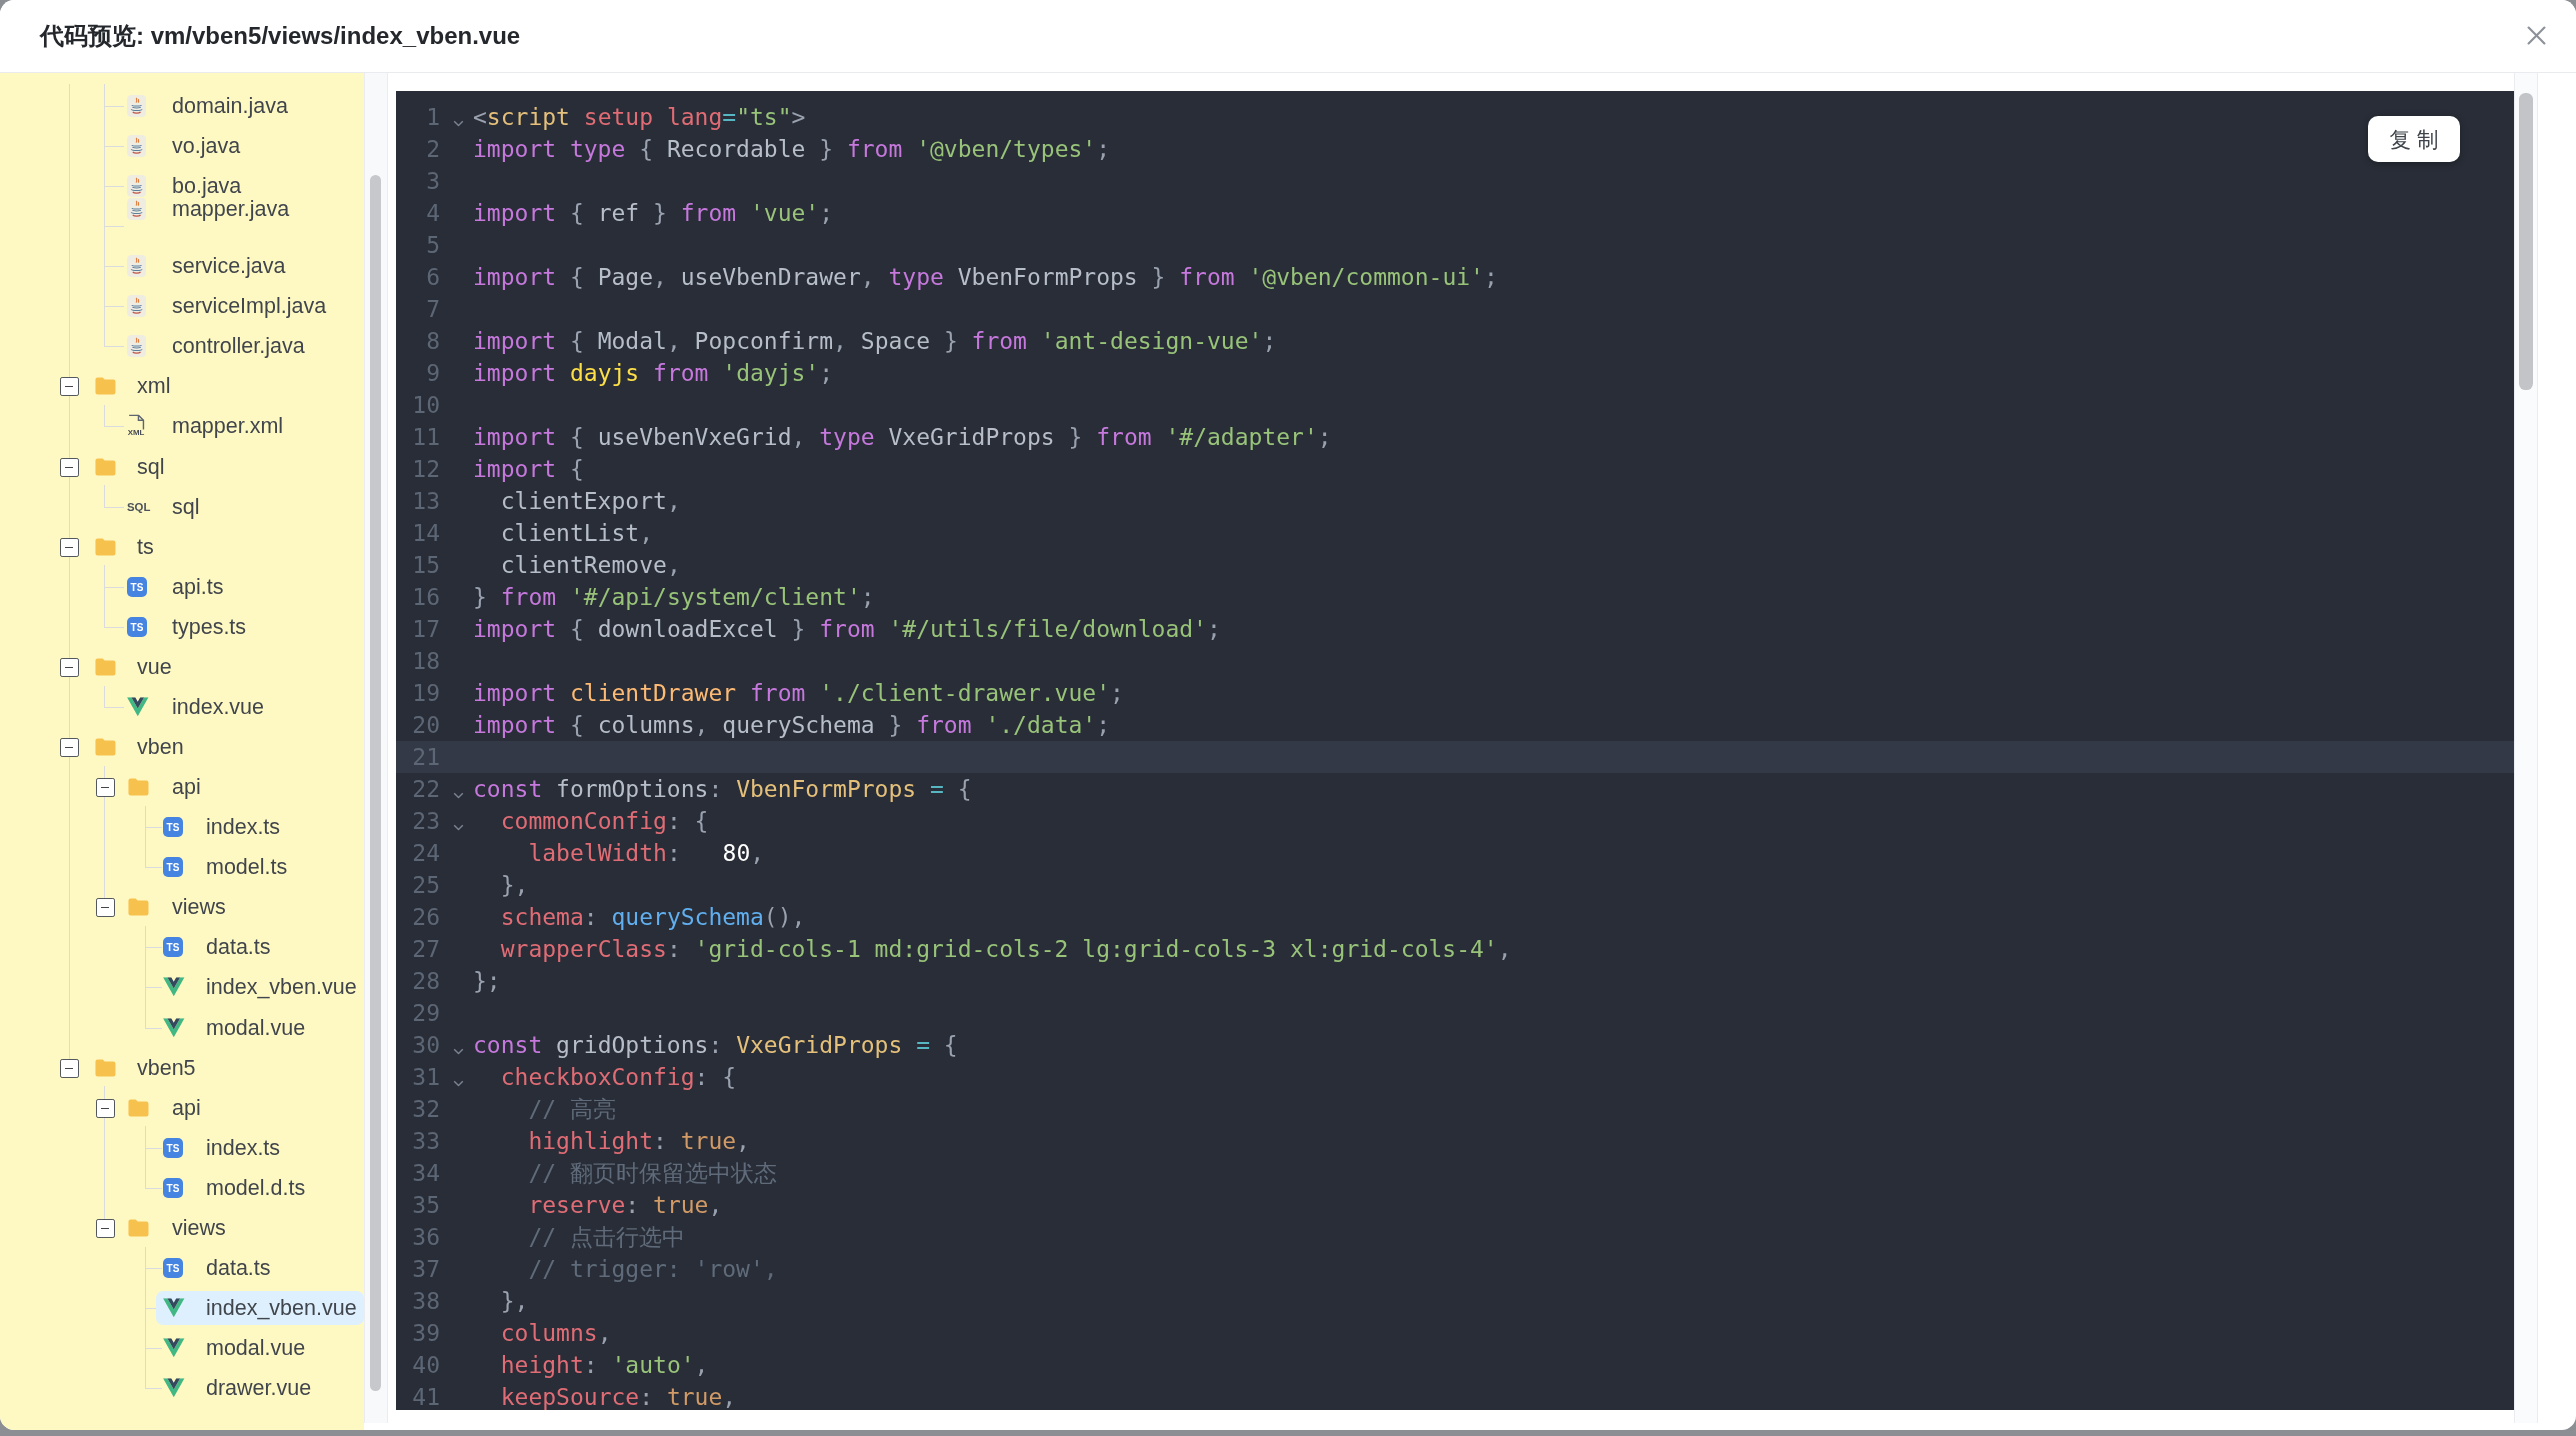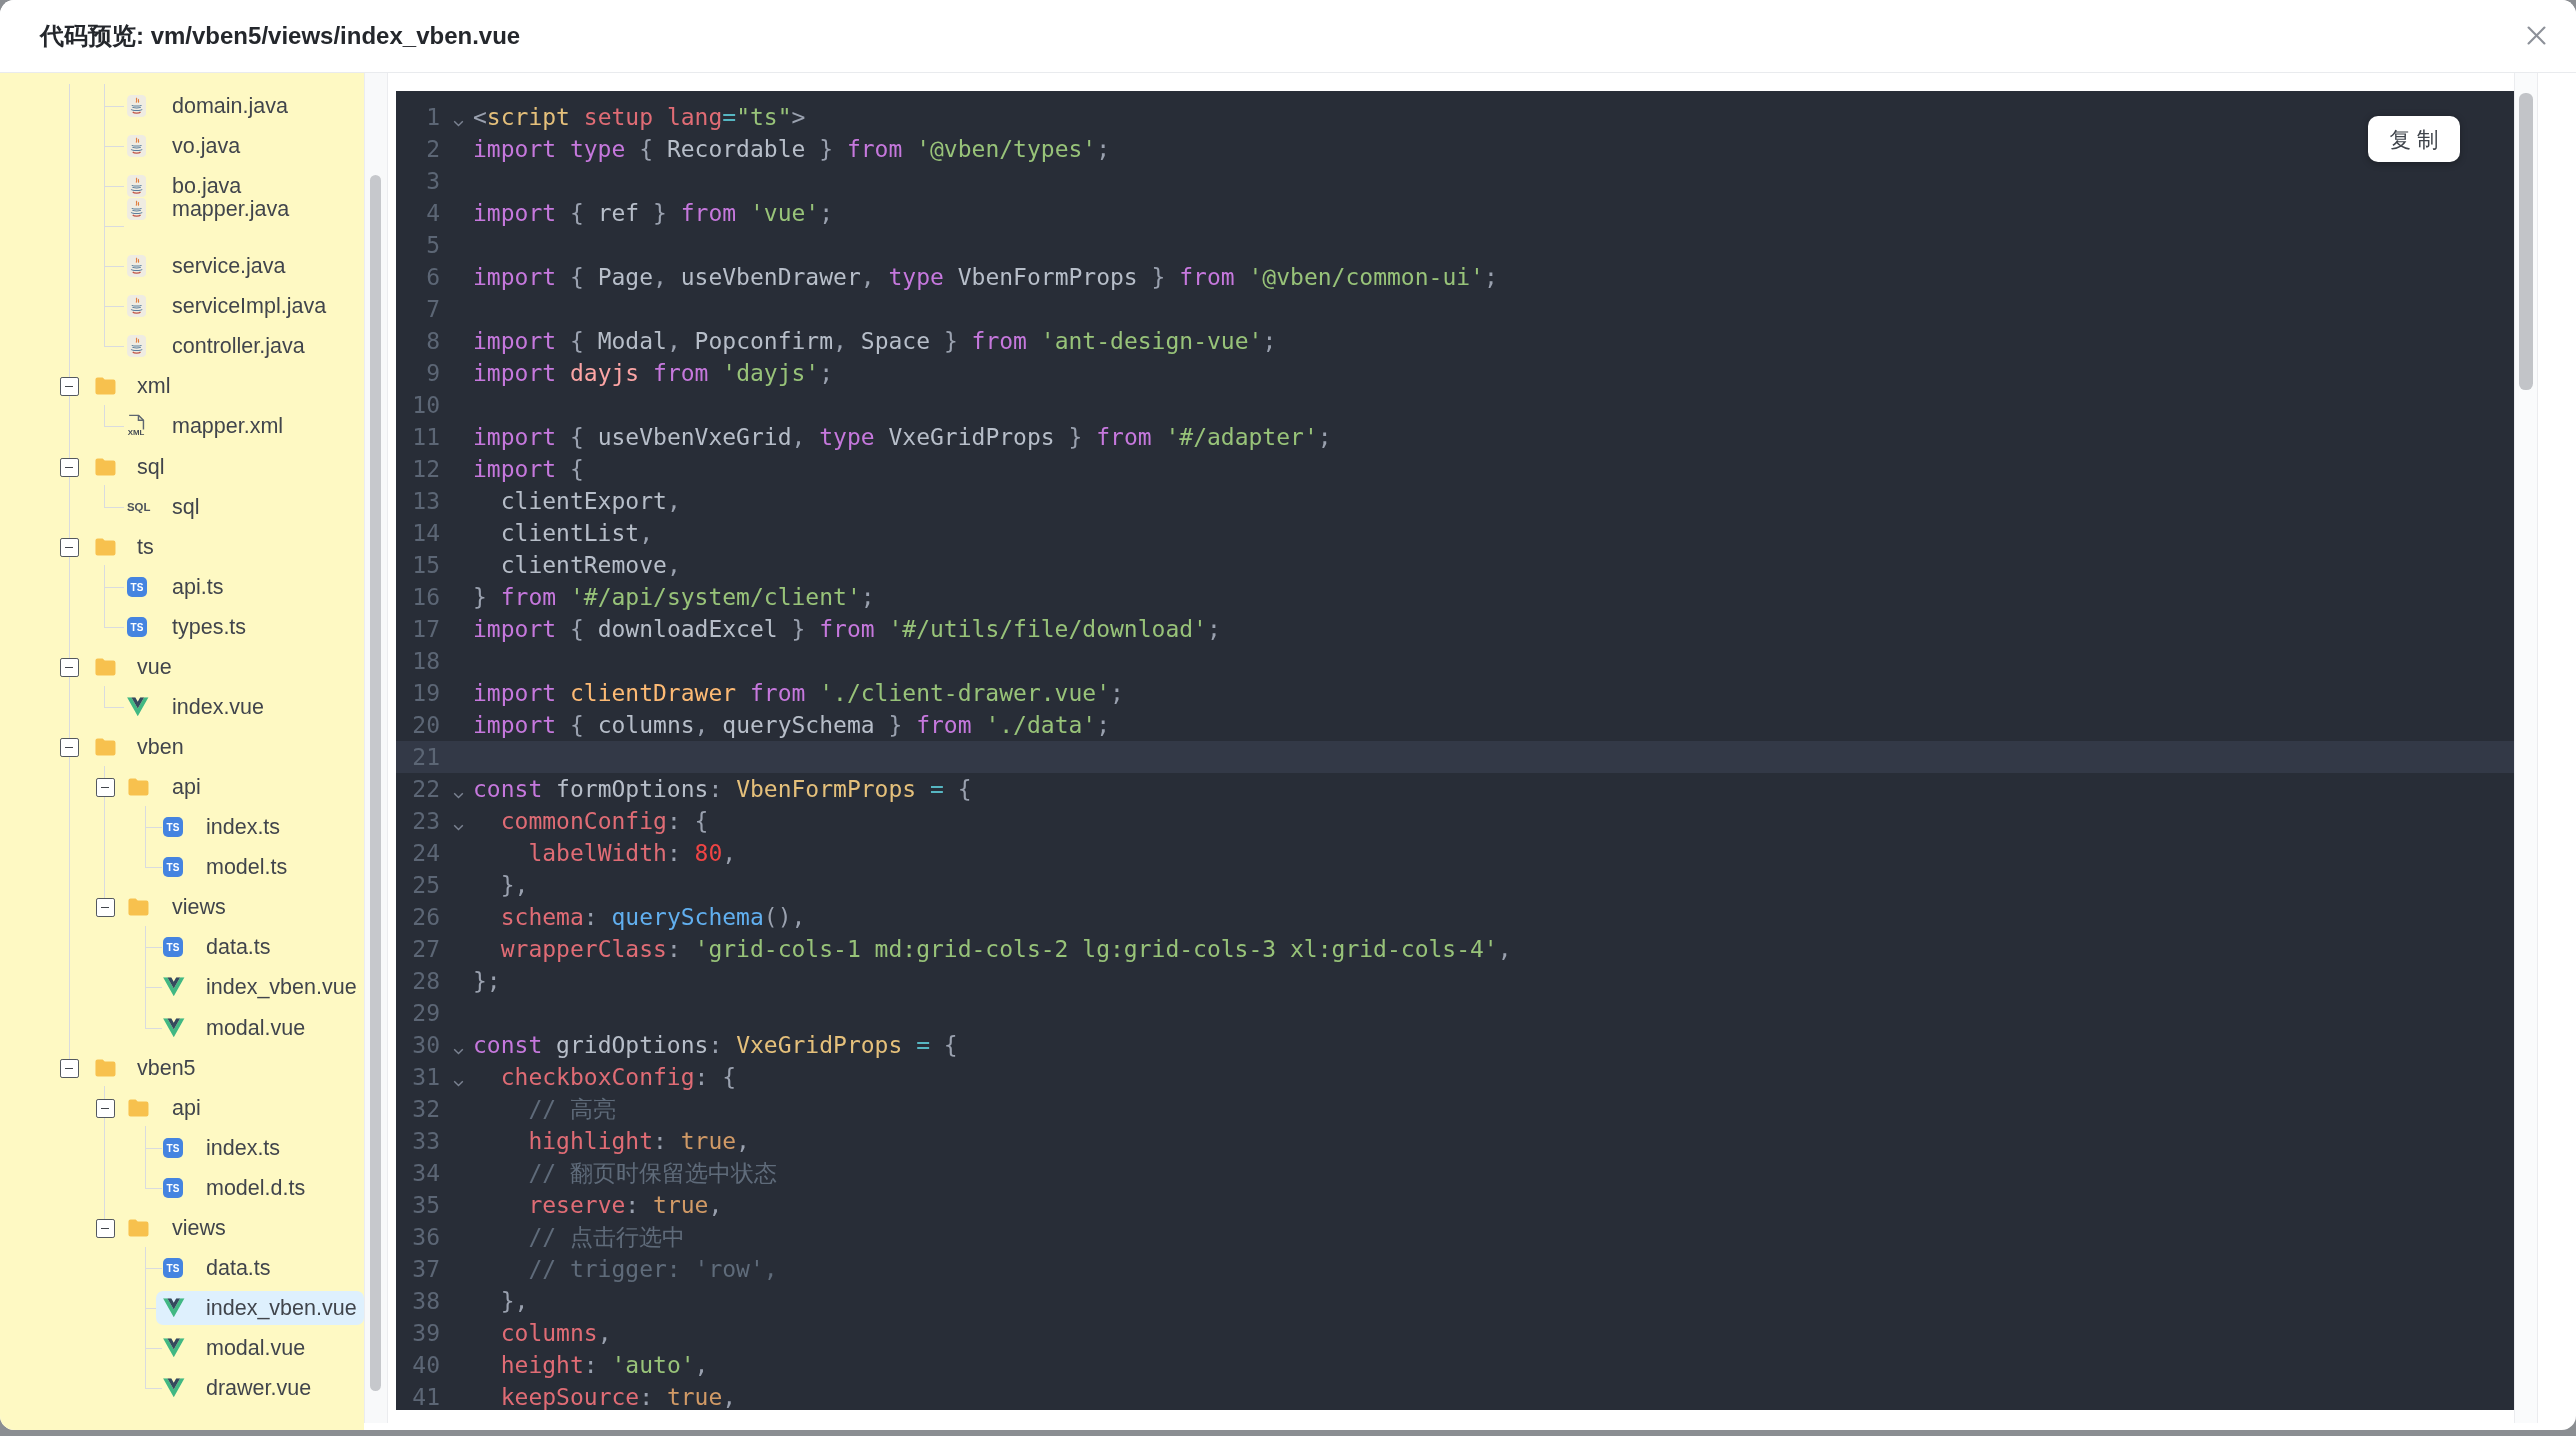--- a/index.html
+++ b/index.html
@@ -435,21 +435,21 @@
         <div class="cline">
           <span class="lnum">7</span>
           <span class="ctext"></span>
         </div>
         <div class="cline">
           <span class="lnum">8</span>
           <span class="ctext"><span style="color: rgb(198, 120, 221);">import </span><span style="color: rgb(154, 161, 175);">{ </span><span style="color: rgb(183, 190, 201);">Modal</span><span style="color: rgb(154, 161, 175);">, </span><span style="color: rgb(183, 190, 201);">Popconfirm</span><span style="color: rgb(154, 161, 175);">, </span><span style="color: rgb(183, 190, 201);">Space</span><span style="color: rgb(154, 161, 175);"> } </span><span style="color: rgb(198, 120, 221);">from </span><span style="color: rgb(152, 195, 121);">'ant-design-vue'</span><span style="color: rgb(154, 161, 175);">;</span></span>
         </div>
         <div class="cline">
           <span class="lnum">9</span>
-          <span class="ctext"><span style="color: rgb(198, 120, 221);">import </span><span style="color: #fca5a5;">dayjs </span><span style="color: rgb(198, 120, 221);">from </span><span style="color: rgb(152, 195, 121);">'dayjs'</span><span style="color: rgb(154, 161, 175);">;</span></span>
+          <span class="ctext"><span style="color: rgb(198, 120, 221);">import </span><span style="color: #fde047;">dayjs </span><span style="color: rgb(198, 120, 221);">from </span><span style="color: rgb(152, 195, 121);">'dayjs'</span><span style="color: rgb(154, 161, 175);">;</span></span>
         </div>
         <div class="cline">
           <span class="lnum">10</span>
           <span class="ctext"></span>
         </div>
         <div class="cline">
           <span class="lnum">11</span>
           <span class="ctext"><span style="color: rgb(198, 120, 221);">import </span><span style="color: rgb(154, 161, 175);">{ </span><span style="color: rgb(183, 190, 201);">useVbenVxeGrid</span><span style="color: rgb(154, 161, 175);">, </span><span style="color: rgb(198, 120, 221);">type </span><span style="color: rgb(183, 190, 201);">VxeGridProps</span><span style="color: rgb(154, 161, 175);"> } </span><span style="color: rgb(198, 120, 221);">from </span><span style="color: rgb(152, 195, 121);">'#/adapter'</span><span style="color: rgb(154, 161, 175);">;</span></span>
         </div>
         <div class="cline">
@@ -501,21 +501,21 @@
         </div>
         <div class="cline">
           <span class="lnum">23</span>
           <span class="fold"><svg width="13" height="8.6" viewBox="0 0 18 12">
               <polyline points="3,3 9,9 15,3" fill="none" stroke="#7b8392" stroke-width="2"></polyline>
             </svg></span>
           <span class="ctext"><span style="color: rgb(154, 161, 175);">  </span><span style="color: rgb(224, 108, 117);">commonConfig</span><span style="color: rgb(154, 161, 175);">: {</span></span>
         </div>
         <div class="cline">
           <span class="lnum">24</span>
-          <span class="ctext"><span style="color: rgb(154, 161, 175);">    </span><span style="color: rgb(224, 108, 117);">labelWidth</span><span style="color: rgb(154, 161, 175);">: </span><span style="color: #ef4444;">80</span><span style="color: rgb(154, 161, 175);">,</span></span>
+          <span class="ctext"><span style="color: rgb(154, 161, 175);">    </span><span style="color: rgb(224, 108, 117);">labelWidth</span><span style="color: rgb(154, 161, 175);">: </span><span style="color: #ffffff; margin-left: 28px;">80</span><span style="color: rgb(154, 161, 175);">,</span></span>
         </div>
         <div class="cline">
           <span class="lnum">25</span>
           <span class="ctext"><span style="color: rgb(154, 161, 175);">  },</span></span>
         </div>
         <div class="cline">
           <span class="lnum">26</span>
           <span class="ctext"><span style="color: rgb(154, 161, 175);">  </span><span style="color: rgb(224, 108, 117);">schema</span><span style="color: rgb(154, 161, 175);">: </span><span style="color: rgb(97, 175, 239);">querySchema</span><span style="color: rgb(154, 161, 175);">(),</span></span>
         </div>
         <div class="cline">

